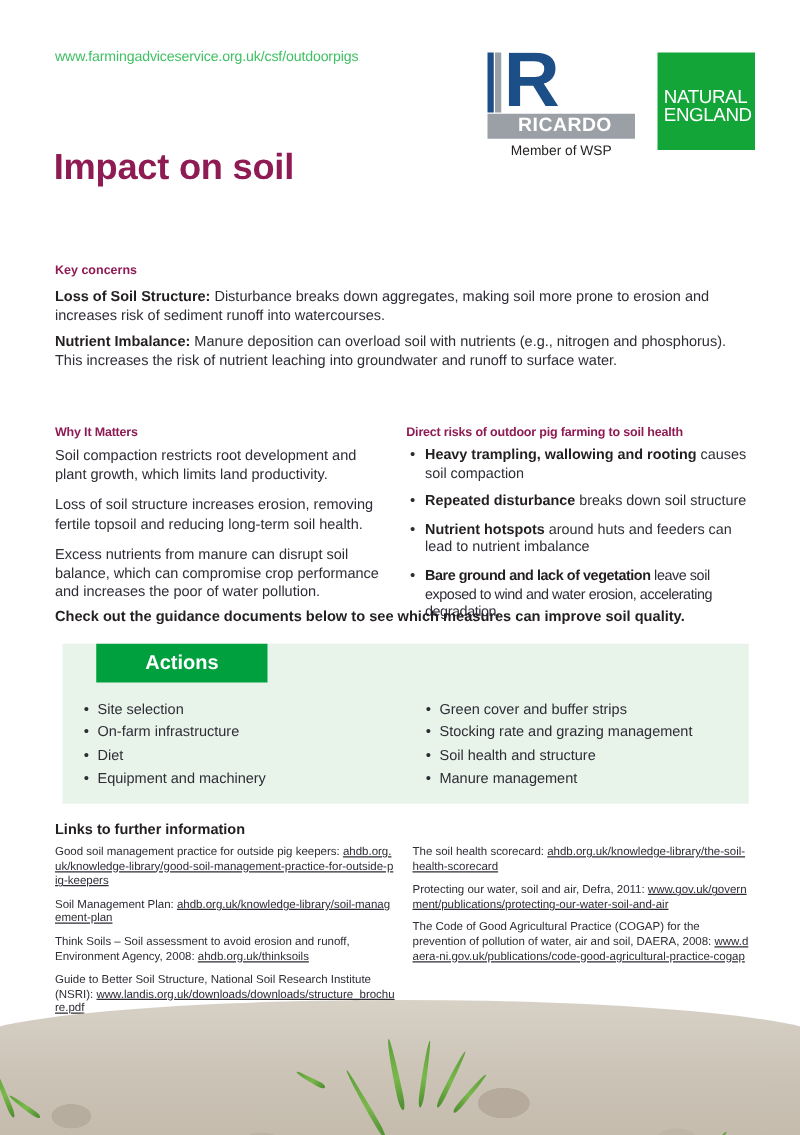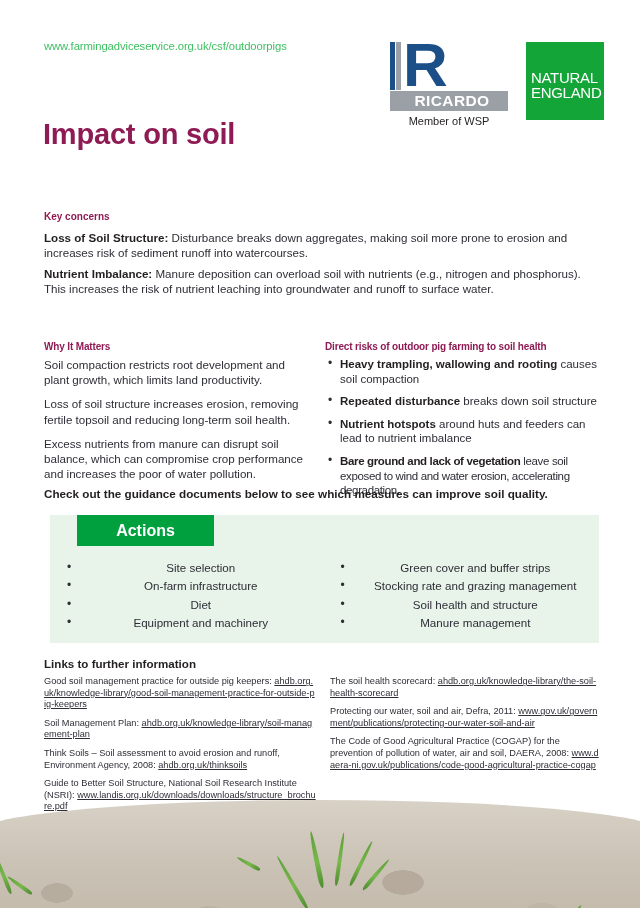--- a/index.html
+++ b/index.html
@@ -242,21 +242,20 @@
     line-height: 31px;
     text-align: center;
     margin-left: 27px;
   }
   .actions-cols {
     position: absolute;
     left: 0;
     top: 44px;
     width: 549px;
     display: flex;
-    text-align: center;
   }
   .actions-cols ul {
     margin: 0;
     padding: 0 0 0 28px;
     list-style: none;
   }
   .actions-cols ul.c1 { width: 268px; }
   .actions-cols ul.c2 { width: 270px; }
   .actions-cols li {
     position: relative;

